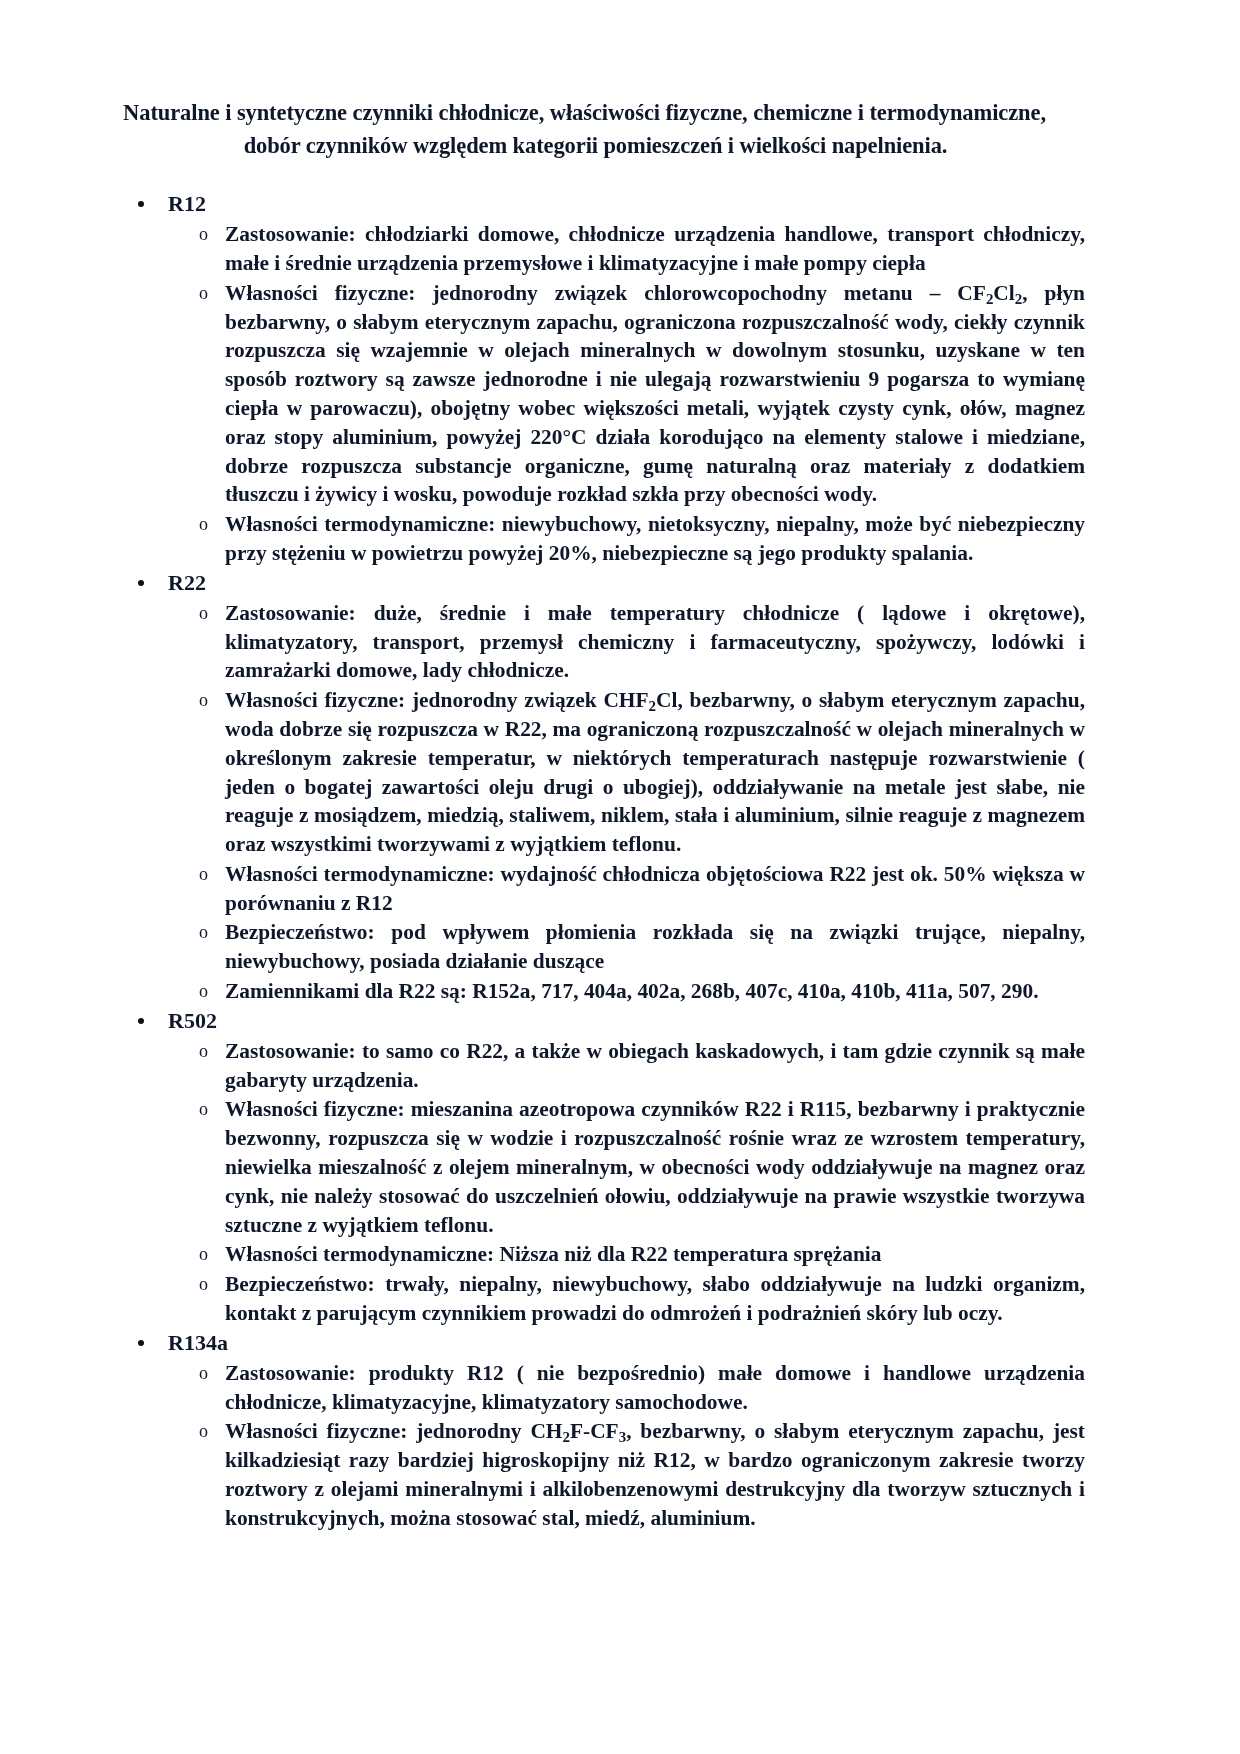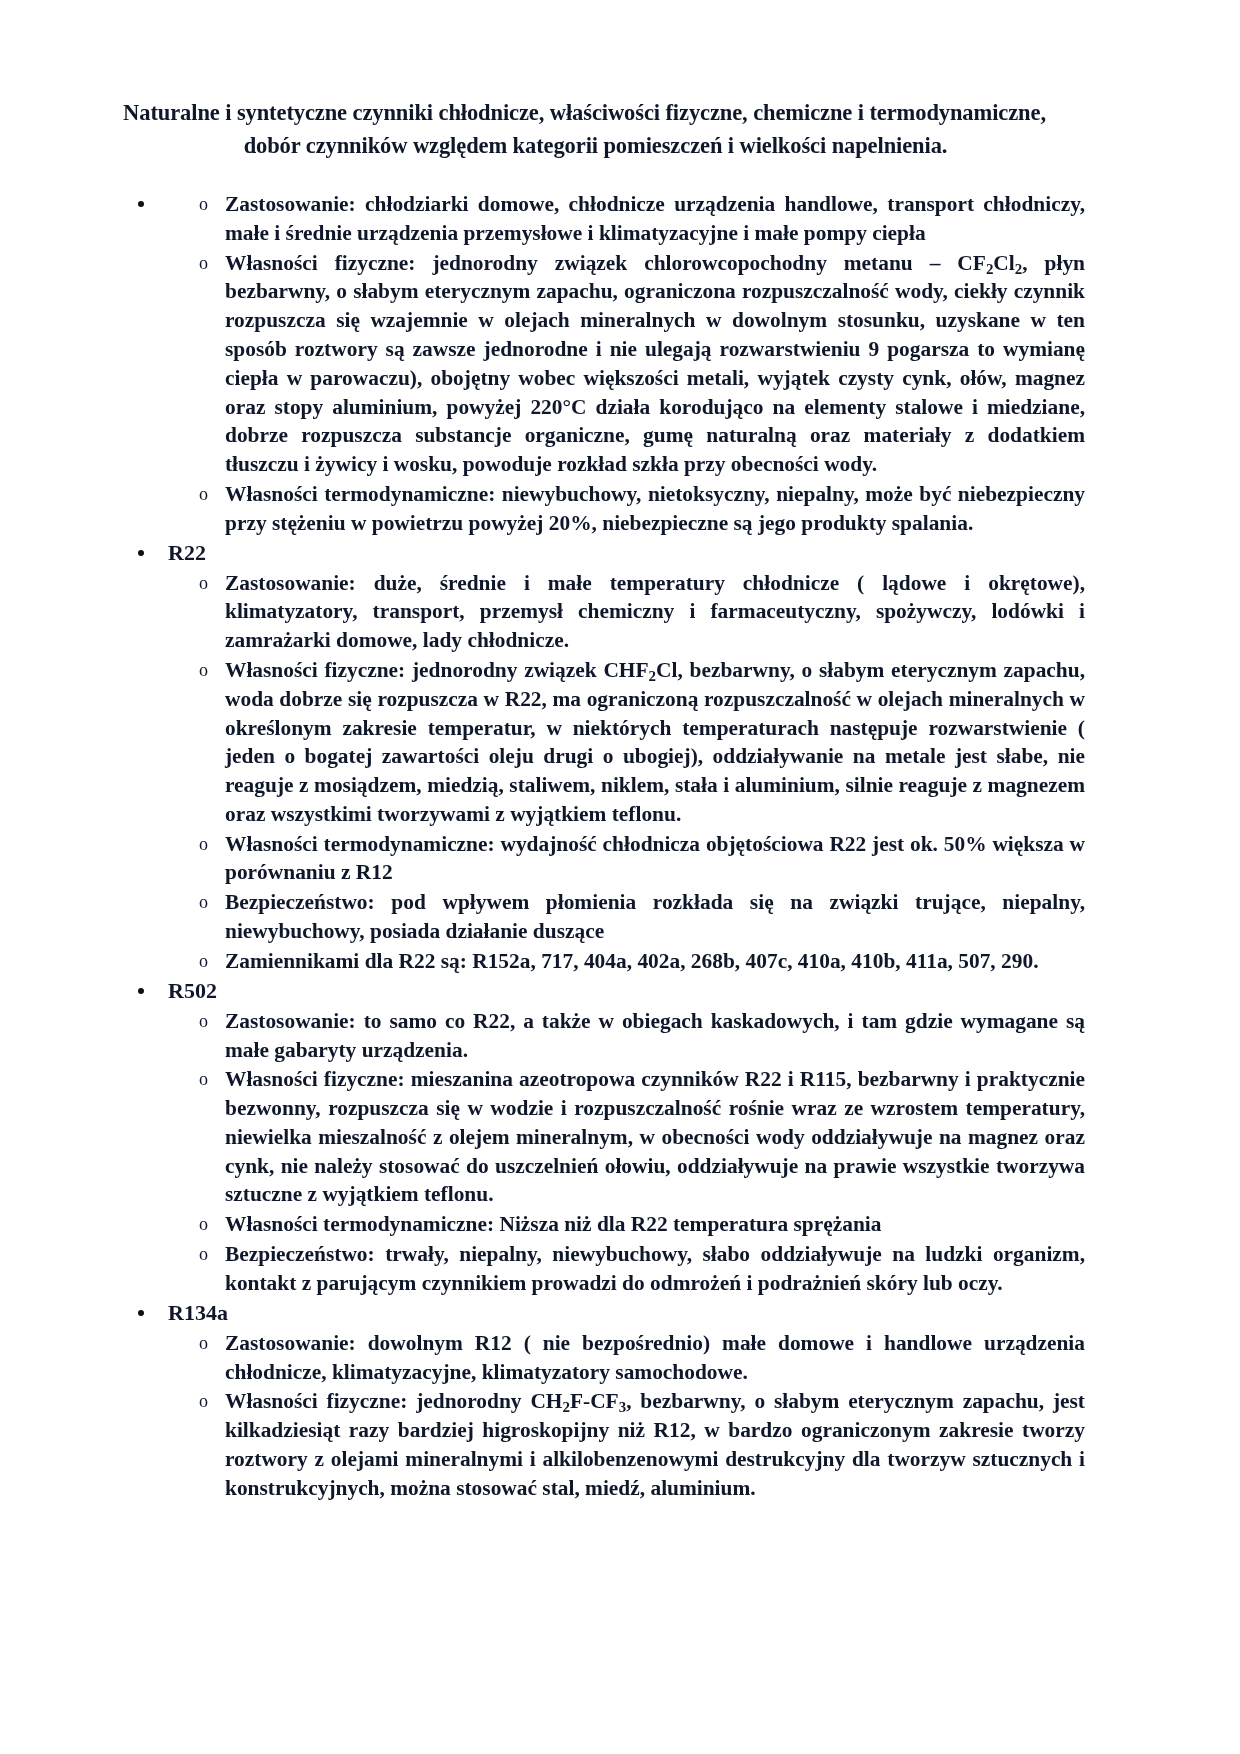--- a/index.html
+++ b/index.html
@@ -109,20 +109,21 @@
 
   <h1 class="doc-title">
     <span class="tl tl-1">Naturalne i syntetyczne czynniki chłodnicze, właściwości fizyczne, chemiczne i termodynamiczne,</span>
     <span class="tl tl-2">dobór czynników względem kategorii pomieszczeń i wielkości napelnienia.</span>
   </h1>
 
   <ul class="refrigerants">
 
     <li class="refrigerant">
       <span class="bullet-disc"></span>
+      <span class="r-name">R12</span>
       <ul class="props">
         <li class="prop">
           <span class="bullet-circle">o</span>
           <span class="prop-text">Zastosowanie: chłodziarki domowe, chłodnicze urządzenia handlowe, transport chłodniczy, małe i średnie urządzenia przemysłowe i klimatyzacyjne i małe pompy ciepła</span>
         </li>
         <li class="prop">
           <span class="bullet-circle">o</span>
           <span class="prop-text"><span>Własności fizyczne: jednorodny związek chlorowcopochodny metanu – CF</span><sub>2</sub><span>Cl</span><sub>2</sub><span>, płyn bezbarwny, o słabym eterycznym zapachu, ograniczona rozpuszczalność wody, ciekły czynnik rozpuszcza się wzajemnie w olejach mineralnych w dowolnym stosunku, uzyskane w ten sposób roztwory są zawsze jednorodne i nie ulegają rozwarstwieniu 9 pogarsza to wymianę ciepła w parowaczu), obojętny wobec większości metali, wyjątek czysty cynk, ołów, magnez oraz stopy aluminium, powyżej 220°C działa korodująco na elementy stalowe i miedziane, dobrze rozpuszcza substancje organiczne, gumę naturalną oraz materiały z dodatkiem tłuszczu i żywicy i wosku, powoduje rozkład szkła przy obecności wody.</span></span>
         </li>
         <li class="prop">
@@ -158,21 +159,21 @@
         </li>
       </ul>
     </li>
 
     <li class="refrigerant">
       <span class="bullet-disc"></span>
       <span class="r-name">R502</span>
       <ul class="props">
         <li class="prop sp-before-lg">
           <span class="bullet-circle">o</span>
-          <span class="prop-text">Zastosowanie: to samo co R22, a także w obiegach kaskadowych, i tam gdzie wymagane są małe gabaryty urządzenia.</span>
+          <span class="prop-text">Zastosowanie: to samo co R22, a także w obiegach kaskadowych, i tam gdzie czynnik są małe gabaryty urządzenia.</span>
         </li>
         <li class="prop">
           <span class="bullet-circle">o</span>
           <span class="prop-text">Własności fizyczne: mieszanina azeotropowa czynników R22 i R115, bezbarwny i praktycznie bezwonny, rozpuszcza się w wodzie i rozpuszczalność rośnie wraz ze wzrostem temperatury, niewielka mieszalność z olejem mineralnym, w obecności wody oddziaływuje na magnez oraz cynk, nie należy stosować do uszczelnień ołowiu, oddziaływuje na prawie wszystkie tworzywa sztuczne z wyjątkiem teflonu.</span>
         </li>
         <li class="prop">
           <span class="bullet-circle">o</span>
           <span class="prop-text">Własności termodynamiczne: Niższa niż dla R22 temperatura sprężania</span>
         </li>
         <li class="prop">
@@ -181,21 +182,21 @@
         </li>
       </ul>
     </li>
 
     <li class="refrigerant">
       <span class="bullet-disc"></span>
       <span class="r-name">R134a</span>
       <ul class="props">
         <li class="prop sp-before">
           <span class="bullet-circle">o</span>
-          <span class="prop-text">Zastosowanie: dowolnym R12 ( nie bezpośrednio) małe domowe i handlowe urządzenia chłodnicze, klimatyzacyjne, klimatyzatory samochodowe.</span>
+          <span class="prop-text">Zastosowanie: produkty R12 ( nie bezpośrednio) małe domowe i handlowe urządzenia chłodnicze, klimatyzacyjne, klimatyzatory samochodowe.</span>
         </li>
         <li class="prop">
           <span class="bullet-circle">o</span>
           <span class="prop-text"><span>Własności fizyczne: jednorodny CH</span><sub>2</sub><span>F-CF</span><sub>3</sub><span>, bezbarwny, o słabym eterycznym zapachu, jest kilkadziesiąt razy bardziej higroskopijny niż R12, w bardzo ograniczonym zakresie tworzy roztwory z olejami mineralnymi i alkilobenzenowymi destrukcyjny dla tworzyw sztucznych i konstrukcyjnych, można stosować stal, miedź, aluminium.</span></span>
         </li>
       </ul>
     </li>
 
   </ul>
 </div>

